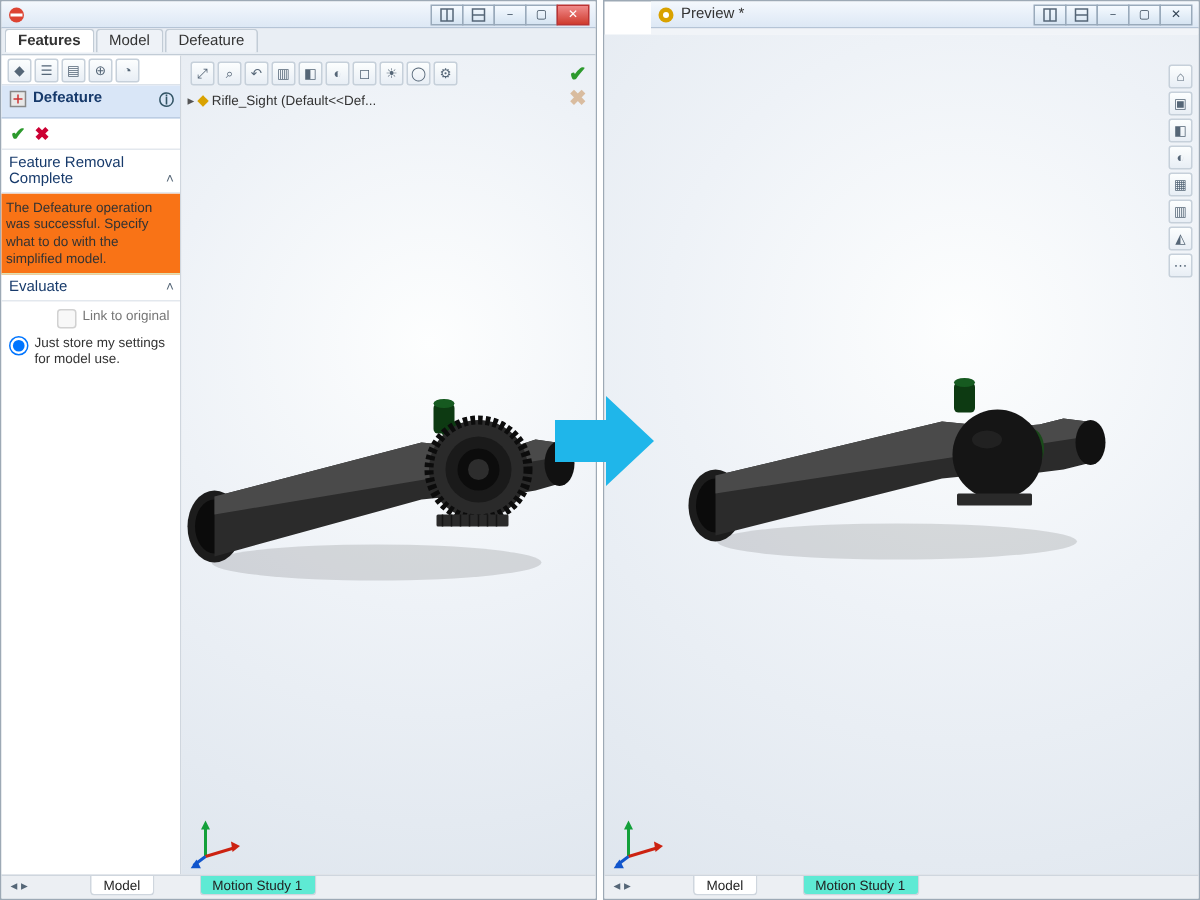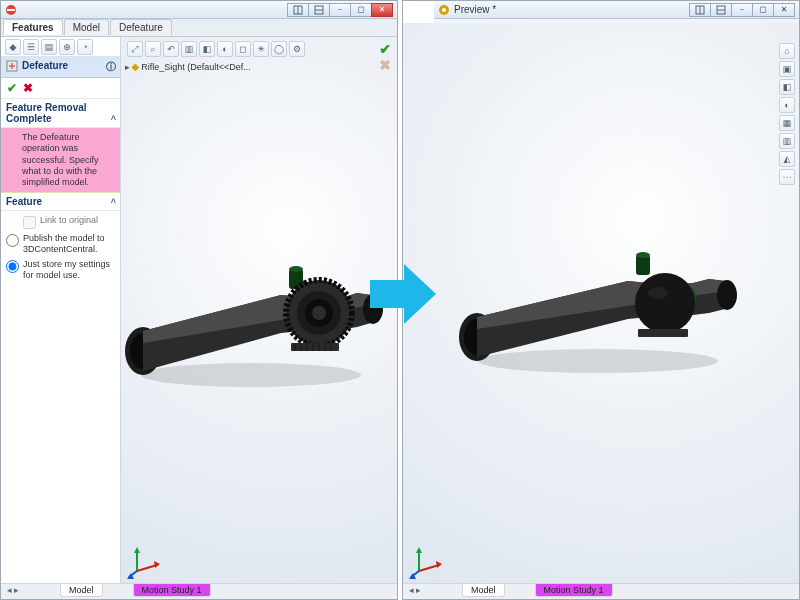--- a/index.html
+++ b/index.html
@@ -108,42 +108,42 @@
     position:relative;
   }
   .pm-header .help { position:absolute; right:4px; color:#356; }
   .pm-okrow {
     display:flex; gap:6px; padding:3px 6px; border-bottom:1px solid #e3e8ee;
   }
   .pm-okrow .ok  { color:#2d9a2d; font-weight:bold; font-size:12px; }
   .pm-okrow .no  { color:#c03; font-weight:bold; font-size:12px; }
 
   .pm-section-title {
-    padding:3px 5px; font-size:10px; color:#173a6b; font-weight:700;
+    padding:3px 5px; font-size:10px; color:#173a6b; font-weight:400;
     border-bottom:1px solid #e3e8ee;
     position:relative;
   }
   .pm-section-title .caret { position:absolute; right:4px; color:#567; font-size:9px;}
   .pm-note {
-    background:#f9a8d4;
+    background:#f97316;
     font-size:9px;
-    padding:4px 21px;
+    padding:4px 3px;
     line-height:1.25;
     border-bottom:1px solid #e0e0b0;
     color:#333;
   }
   .pm-results {
     padding:4px 5px; display:flex; flex-direction:column; gap:4px;
     font-size:9px;
     color:#333;
   }
   .pm-results label { display:flex; align-items:flex-start; gap:4px; line-height:1.2;}
   .pm-results input[type=radio],
   .pm-results input[type=checkbox] { margin-top:1px; }
-  .sub { margin-left:17px; color:#777; }
+  .sub { margin-left:32px; color:#777; }
 
   
   .viewport {
     flex:1; position:relative;
     background: radial-gradient(circle at 60% 35%, #fdfefe 0%, #eef2f7 45%, #dfe6ee 100%);
     overflow:hidden;
   }
 
   
   .viewbar {
@@ -187,21 +187,21 @@
   
   .bottomtabs {
     position:absolute; left:0; right:0; bottom:0; height:16px;
     background:#eceff3; border-top:1px solid #cfd6de;
     display:flex;align-items:flex-start; padding-left:6px;
   }
   .bottomtabs .btab {
     padding:1px 8px; font-size:9px; border:1px solid #cfd6de; border-top:none;
     background:#fff; border-radius:0 0 3px 3px; margin-right:1px;margin-left:29px;
   }
-  .bottomtabs .btab.inactive { background:#d946ef; }
+  .bottomtabs .btab.inactive { background:#5eead4; }
   .bottomtabs .lead {
     width:24px; display:flex;font-size:9px;color:#567; gap:2px;padding-top:1px;
   }
 
   
   .big-arrow {
     position:absolute;
     left: 370px; top: 262px;
     width: 66px; height: 64px;
     z-index: 50;
@@ -279,32 +279,28 @@
         <span class="no">✖</span>
       </div>
 
       <div class="pm-section-title">
         <span>Feature Removal Complete</span>
         <span class="caret">˄</span>
       </div>
       <div class="pm-note">The Defeature operation was successful. Specify what to do with the simplified model.</div>
 
       <div class="pm-section-title">
-        <span>Feature</span>
+        <span>Evaluate</span>
         <span class="caret">˄</span>
       </div>
 
       <div class="pm-results">
         <label class="sub">
           <input type="checkbox" disabled="" style="">
           <span>Link to original</span>
-        </label>
-        <label>
-          <input type="radio" name="res" style="">
-          <span>Publish the model to 3DContentCentral.</span>
         </label>
         <label>
           <input type="radio" name="res" checked="" style="">
           <span>Just store my settings for model use.</span>
         </label>
       </div>
     </div>
 
     <div class="viewport">
       <div class="viewbar">

